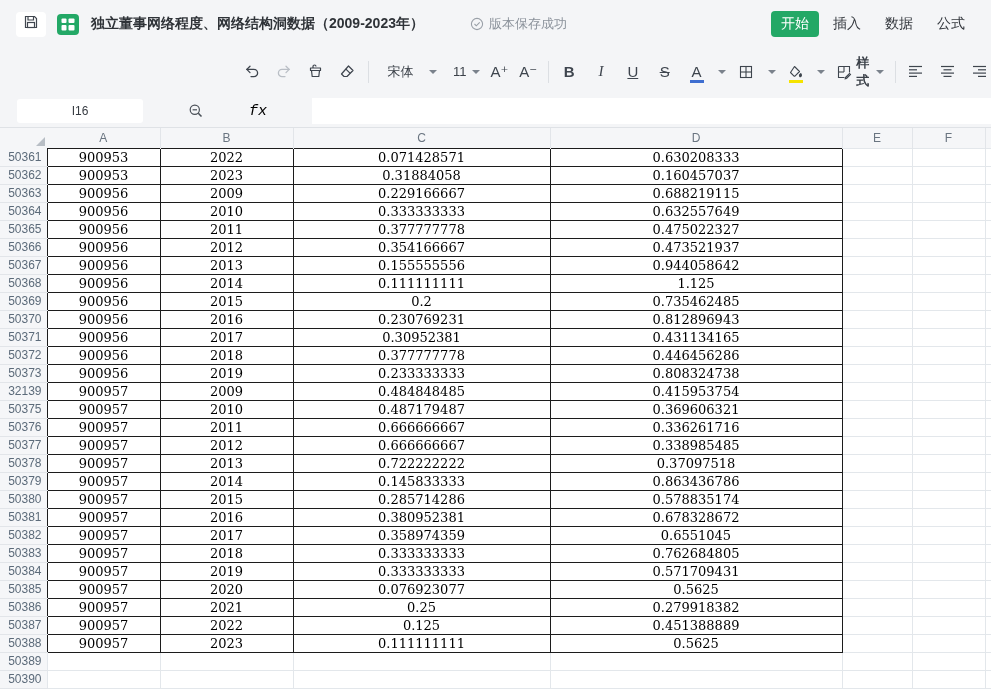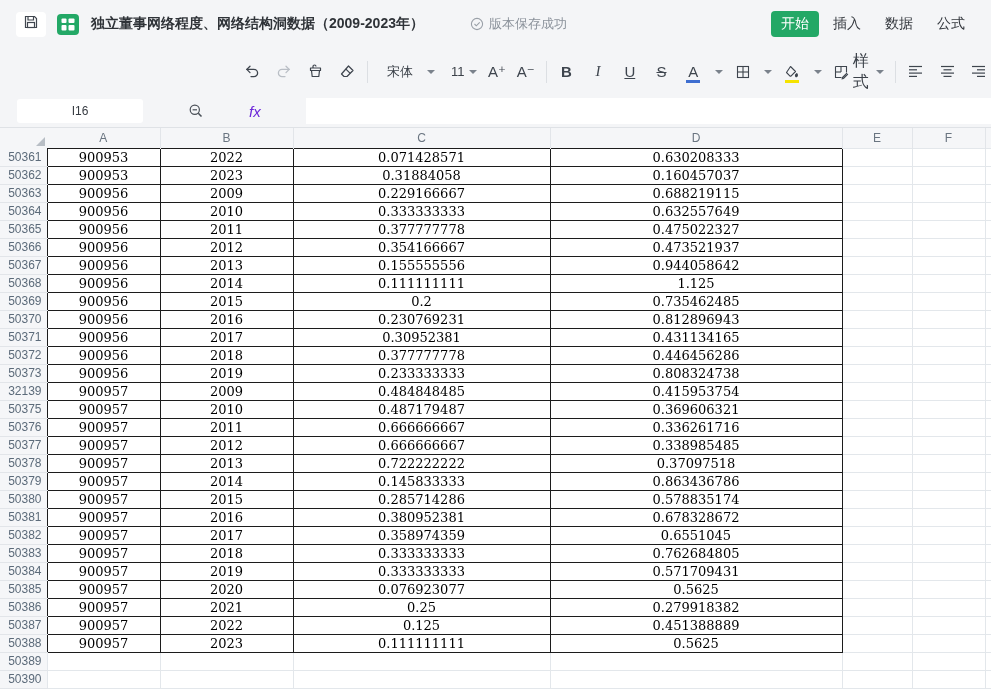--- a/index.html
+++ b/index.html
@@ -26,31 +26,31 @@
   .tbtn.dis { color:#b9bec5; }
   .glyph { font-size:15px; line-height:1; }
   .bold { font-weight:700; } .ital { font-style:italic; font-family:"Liberation Serif",serif; }
   .undl { text-decoration:underline; } .strk { text-decoration:line-through; }
   .colorbar { position:absolute; left:5px; right:5px; bottom:2px; height:3px; }
   .sep { width:1px; height:22px; background:#dcdfe3; margin:0 8px; }
   .caret { width:0; height:0; border-left:4px solid transparent; border-right:4px solid transparent;
     border-top:4px solid #7a828c; margin-left:3px; }
   .fontname { font-size:13px; color:#3b4149; width:62px; padding-left:8px; }
   .fontsize { font-size:13px; color:#3b4149; width:26px; text-align:center; }
-  .stylelabel { font-size:16px; color:#3b4149; margin-left:4px; }
+  .stylelabel { font-size:13px; color:#3b4149; margin-left:4px;font-weight:bold; }
   .gap6 { width:6px; } .gap10 { width:10px; } .gap2 { width:2px; }
 
   .formulabar { height:33px; display:flex; align-items:center; padding-left:17px;
     border-bottom:1px solid #dfe2e6;gap:33px; }
   .namebox { width:126px; height:24px; background:#fff; border-radius:3px;
     display:flex; align-items:center; justify-content:center;
     font-size:12px; color:#363b42; }
   .fbicon { margin-left:12px; color:#4a5058; display:flex; align-items:center; }
-  .fx { margin-left:12px; font-family:Liberation Sans, sans-serif; font-style:italic;
-    font-size:15px; color:#6d28d9; }
+  .fx { margin-left:12px; font-family:Liberation Mono, monospace; font-style:italic;
+    font-size:15px; color:#000000; }
   .finput { flex:1; height:26px; margin-left:12px; background:#fff; border:none;
     outline:none; font-size:13px; }
 
   
   .gridwrap { position:absolute; left:0; top:128px; width:991px; height:561px;
     overflow:hidden; background:#fff; }
   table.sheet { border-collapse:collapse; table-layout:fixed; width:991px; }
   .sheet td { height:18px; overflow:hidden; white-space:nowrap; }
   .ch { background:#f5f6f8; color:#6a7581; font-size:12px; text-align:center;
     height:20px !important; border-left:1px solid #e2e5e9; font-weight:400; }

